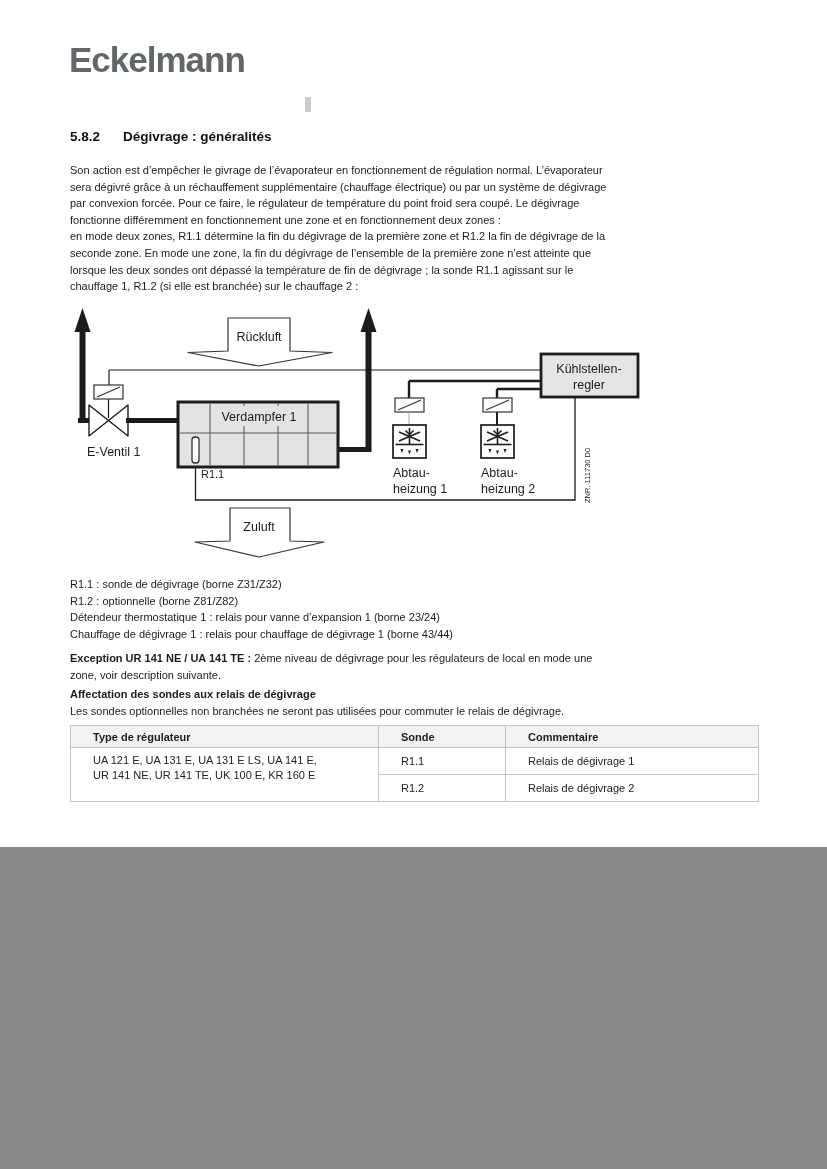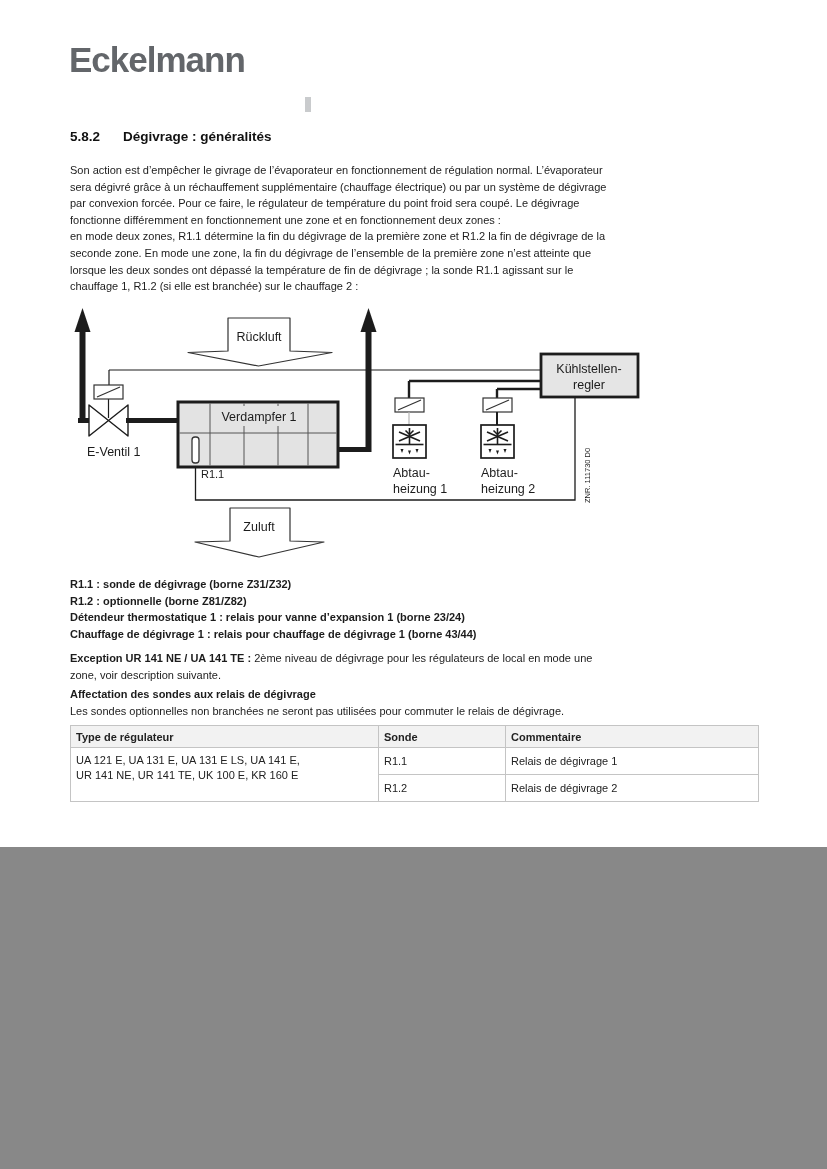--- a/index.html
+++ b/index.html
@@ -22,34 +22,34 @@
     position:absolute;left:236px;top:57px;width:6px;height:15px;
     background:#c9cbcd;
   }
   .heading{
     left:70px;top:129px;
     font-size:13.5px;font-weight:bold;color:#111;
   }
   .heading .num{margin-right:23px;}
   .textblock{font-size:11px;line-height:16.6px;white-space:nowrap;}
   .intro{left:70px;top:162px;}
-  .legend{left:70px;top:576px;font-weight:bold;}
+  .legend{left:70px;top:576px;}
   .exception{left:70px;top:650px;}
   .exception .b{font-weight:bold;}
   .affectation{left:70px;top:686px;}
   .affectation .b{font-weight:bold;}
   table.relay{
     position:absolute;left:70px;top:725px;
     border-collapse:collapse;
     font-size:11px;color:#222;
     table-layout:fixed;width:688px;
   }
   table.relay th,table.relay td{
     border:1px solid #c4c4c4;
-    padding:3px 5px;
+    padding:3px 22px;
     text-align:left;font-weight:normal;
     vertical-align:middle;
   }
   table.relay thead th{
     background:#f2f2f2;font-weight:bold;height:15px;
   }
   table.relay td.types{vertical-align:top;padding-top:5px;line-height:15px;}
   table.relay tbody tr{height:27px;}
   .footer-item{font-size:12.3px;color:#737373;top:1122px;}
   .footer-left{left:70px;}

